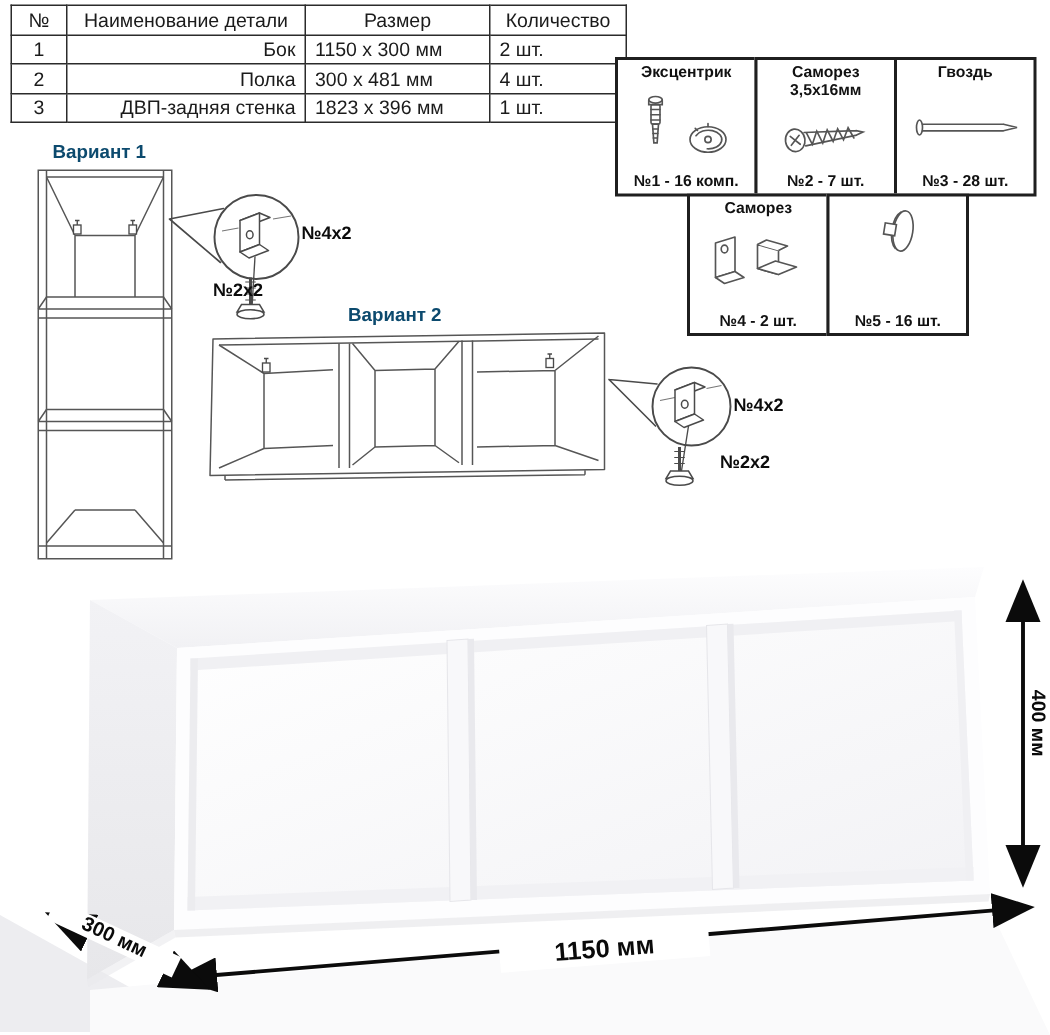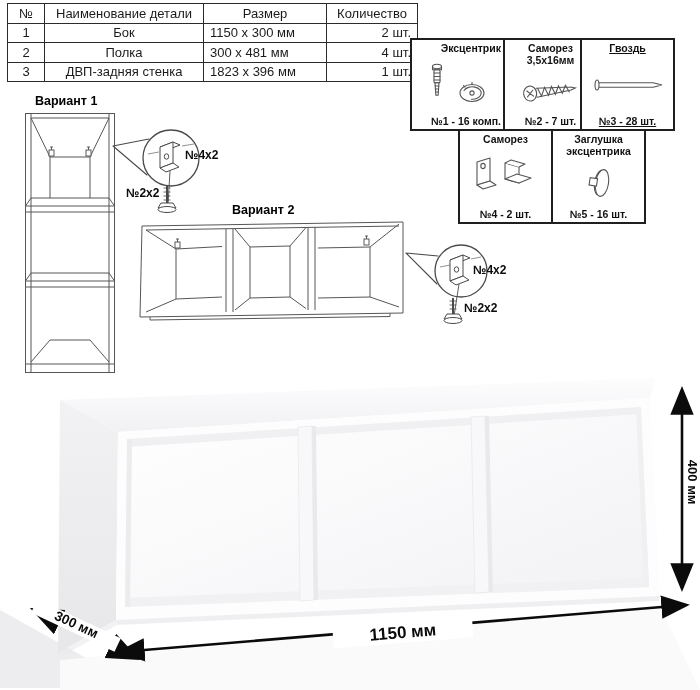--- a/index.html
+++ b/index.html
@@ -7,36 +7,36 @@
        font-family:"Liberation Sans",sans-serif;color:#111;}
   .sheet{position:absolute;inset:0;width:700px;height:690px;background:#fff;}
 
   
   table.parts{position:absolute;left:7px;top:3px;border-collapse:collapse;
               font-size:13px;color:#1b1b1b;background:#fff;}
   .parts th,.parts td{border:1.5px solid #2b2b2b;padding:1px 6px;height:16.5px;
                       font-weight:normal;white-space:nowrap;}
   .parts th{text-align:center;}
   .col-num{width:24px;text-align:center;}
-  .col-name{width:146px;text-align:center;}
+  .col-name{width:146px;text-align:right;}
   .col-size{width:110px;text-align:left;}
-  .col-qty{width:78px;text-align:right;}
+  .col-qty{width:78px;text-align:left;}
 
   
   .hw-cell{position:absolute;border:2px solid #1f1f1f;background:#fff;box-sizing:border-box;
            display:flex;flex-direction:column;align-items:center;justify-content:space-between;
            padding:3px 2px 2px 2px;}
   .hw-name{font-weight:bold;font-size:10.5px;line-height:1.12;text-align:center;}
   .hw-count{font-weight:bold;font-size:10.5px;text-align:center;}
   .hw-icon{display:block;}
 
   
-  .v-title{position:absolute;font-weight:bold;font-size:12.5px;color:#000000;}
+  .v-title{position:absolute;font-weight:bold;font-size:12.5px;color:#0c4a6e;}
   .line-art{position:absolute;}
-  .callout-label{position:absolute;font-weight:bold;font-size:12px;color:#0c0c0c;}
+  .callout-label{position:absolute;font-weight:bold;font-size:12px;color:#0c0c0c;margin-left:16px;}
 
   
   #render{position:absolute;left:0;top:370px;width:700px;height:320px;}
   .dim{position:absolute;font-weight:bold;color:#0a0a0a;background:#fff;line-height:1.1;}
   #dim-w{left:333px;top:254px;width:140px;text-align:center;font-size:17px;transform:rotate(-4.6deg);}
   #dim-h{left:657px;top:105px;width:70px;text-align:center;font-size:13px;transform:rotate(90deg);}
   #dim-d{left:30px;top:248px;width:92px;text-align:center;font-size:13.5px;transform:rotate(25deg);}
 </style>
 </head>
 <body>
@@ -69,21 +69,21 @@
         <td class="col-num">3</td>
         <td class="col-name">ДВП-задняя стенка</td>
         <td class="col-size">1823 x 396 мм</td>
         <td class="col-qty">1 шт.</td>
       </tr>
     </tbody>
   </table>
 
   <div>
 
-    <div class="hw-cell" style="left:410px;top:38px;width:95px;height:93px;align-items:flex-end;">
+    <div class="hw-cell" style="left:410px;top:38px;width:95px;height:93px;">
       <div class="hw-name">Эксцентрик</div>
       <svg class="hw-icon" width="86" height="46" viewBox="0 0 86 46">
         <g stroke="#555" fill="none" stroke-width="1.1" stroke-linecap="round">
           <ellipse cx="22" cy="4.5" rx="4.5" ry="2.2"></ellipse>
           <path d="M17.5,4.5 v3.2 h9 v-3.2"></path>
           <rect x="19" y="7.7" width="6" height="13" rx="1"></rect>
           <path d="M19,11 h6 M19,14.5 h6 M19,18 h6"></path>
           <path d="M20,20.7 h4 l-0.9,12.5 h-2.2 z"></path>
           <path d="M20.1,24 h3.7 M20.3,27 h3.2 M20.5,30 h2.7"></path>
           <ellipse cx="57" cy="31" rx="12" ry="8.5"></ellipse>
@@ -101,21 +101,21 @@
         <g stroke="#555" fill="none" stroke-width="1.1" stroke-linecap="round" transform="rotate(-7 43 18)">
           <ellipse cx="22" cy="18" rx="6.5" ry="7.5"></ellipse>
           <path d="M19,15 l6,6 M19,21 l6,-6"></path>
           <path d="M28.5,13.5 L63,16.5 M28.5,22.5 L63,19.5 M63,16.5 L67.5,18 L63,19.5"></path>
           <path d="M30,14 l3,8 l4,-8.4 l3,8.4 l4,-8.4 l3,8.2 l4,-8 l3,7.8 l4,-7.6 l3,7.2"></path>
         </g>
       </svg>
       <div class="hw-count">№2 - 7 шт.</div>
     </div>
 
-    <div class="hw-cell" style="left:580px;top:38px;width:95px;height:93px;text-decoration:underline;">
+    <div class="hw-cell" style="left:596px;top:38px;width:95px;height:93px;">
       <div class="hw-name">Гвоздь</div>
       <svg class="hw-icon" width="86" height="36" viewBox="0 0 86 36">
         <g stroke="#555" fill="none" stroke-width="1.1" stroke-linecap="round">
           <ellipse cx="12" cy="18" rx="2" ry="5"></ellipse>
           <path d="M14,15.8 H68 M14,20.2 H68 M68,15.8 L77,18 L68,20.2"></path>
         </g>
       </svg>
       <div class="hw-count">№3 - 28 шт.</div>
     </div>
 
@@ -128,21 +128,20 @@
           <path d="M14,30 L27,26 L33,30 L20,34 Z"></path>
           <path d="M42,8 L56,12 L56,28 L42,24 Z"></path>
           <path d="M42,8 L48,5 L62,9 L56,12"></path>
           <path d="M42,24 L56,28 L68,23 L54,19 Z"></path>
         </g>
       </svg>
       <div class="hw-count">№4 - 2 шт.</div>
     </div>
 
     <div class="hw-cell" style="left:551px;top:129px;width:95px;height:95px;">
-      <div class="hw-name">Заглушка эксцентрика</div>
       <svg class="hw-icon" width="86" height="40" viewBox="0 0 86 40">
         <g stroke="#555" fill="#fff" stroke-width="1.1" transform="rotate(9 46 20)">
           <ellipse cx="46" cy="20" rx="6.5" ry="13.5"></ellipse>
           <path d="M43,7.5 a7,13.5 0 0 0 0,25" fill="none"></path>
           <rect x="33.5" y="16.5" width="7.5" height="7.5"></rect>
         </g>
       </svg>
       <div class="hw-count">№5 - 16 шт.</div>
     </div>
   </div>

